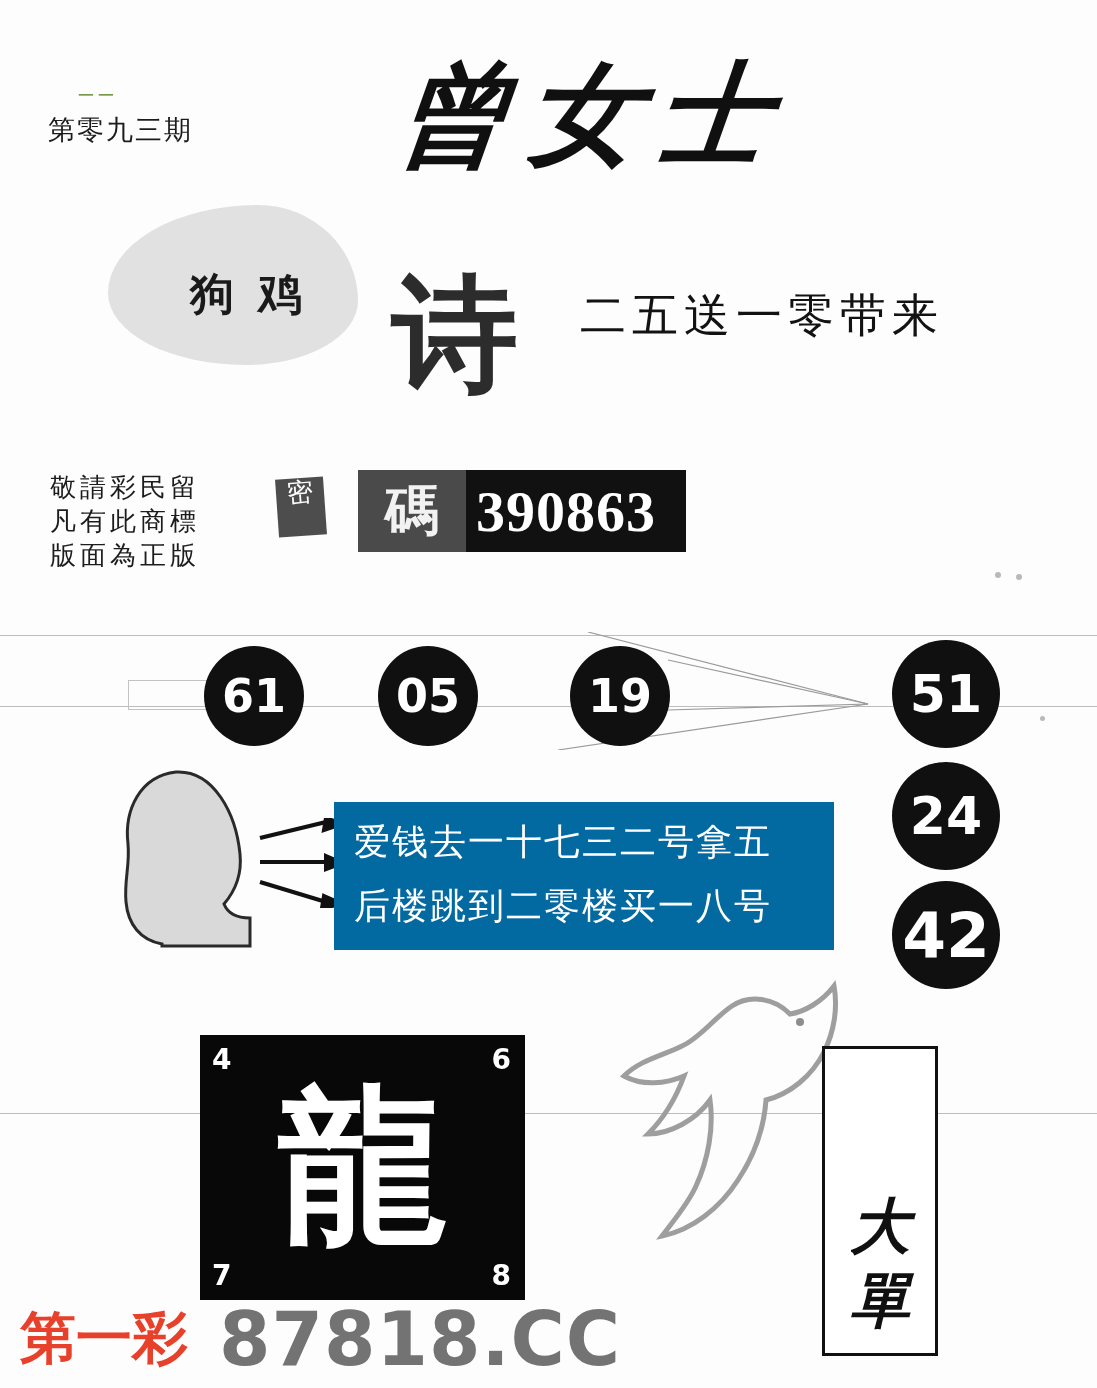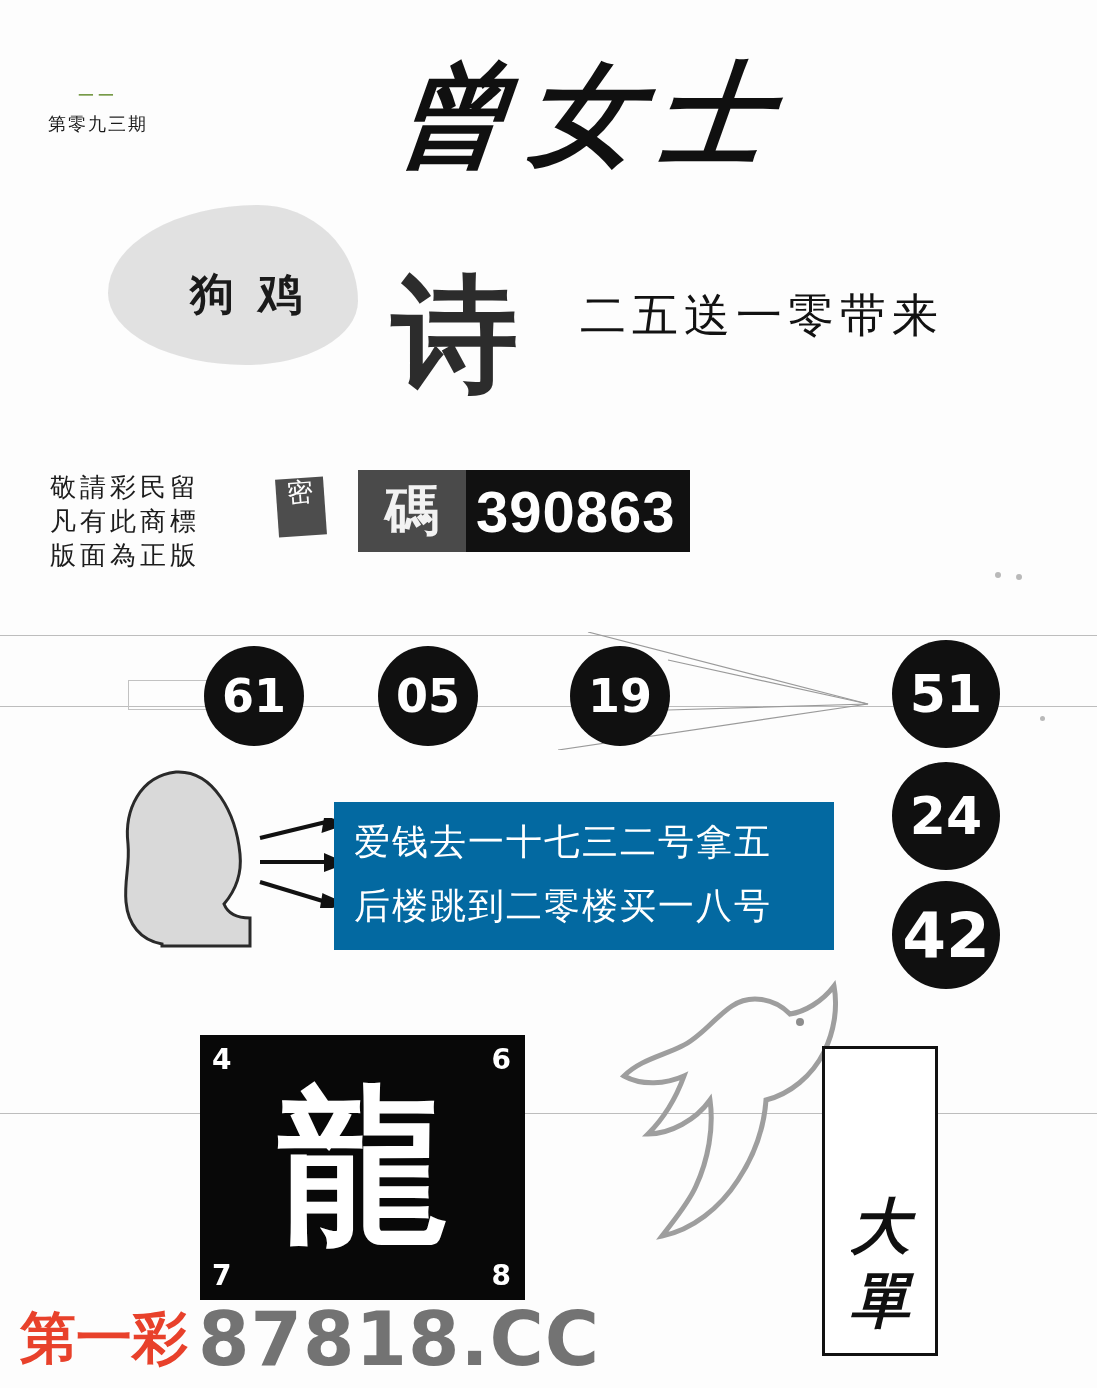--- a/index.html
+++ b/index.html
@@ -17,21 +17,21 @@
     background: #fdfdfd;
     overflow: hidden;
   }
 
   
   .issue-label {
     position: absolute;
     left: 48px;
     top: 112px;
     font-family: Liberation Mono, monospace;
-    font-size: 18px;
+    font-size: 27px;
     letter-spacing: 2px;
     color: #1b1b1b;
     white-space: nowrap;
   }
   .issue-tick {
     position: absolute;
     left: 78px;
     top: 86px;
     font-family: Liberation Mono, monospace;
     font-size: 16px;
@@ -156,25 +156,25 @@
     font-family: "DejaVu Serif", serif;
     font-size: 54px;
     font-weight: bold;
     display: flex;
     align-items: center;
     justify-content: center;
   }
   .code-bar .code-num {
     background: #111111;
     color: #ffffff;
-    font-family: Liberation Sans, sans-serif;
+    font-family: Liberation Serif, serif;
     font-size: 58px;
     font-weight: bold;
     letter-spacing: 1px;
-    padding: 0 14px 0 10px;
+    padding: 0 30px 0 10px;
     display: flex;
     align-items: center;
   }
 
   
   .rule {
     position: absolute;
     left: 0;
     width: 1097px;
     height: 1px;
@@ -324,21 +324,21 @@
     font-style: italic;
   }
 
   
   .footer {
     position: absolute;
     left: 20px;
     top: 1296px;
     display: flex;
     align-items: center;
-    gap: 10px;
+    gap: 31px;
     white-space: nowrap;
   }
   .footer .cn {
     font-family: "DejaVu Serif", serif;
     font-size: 56px;
     font-weight: bold;
     color: #e8412b;
   }
   .footer .url {
     font-family: "DejaVu Sans", sans-serif;

